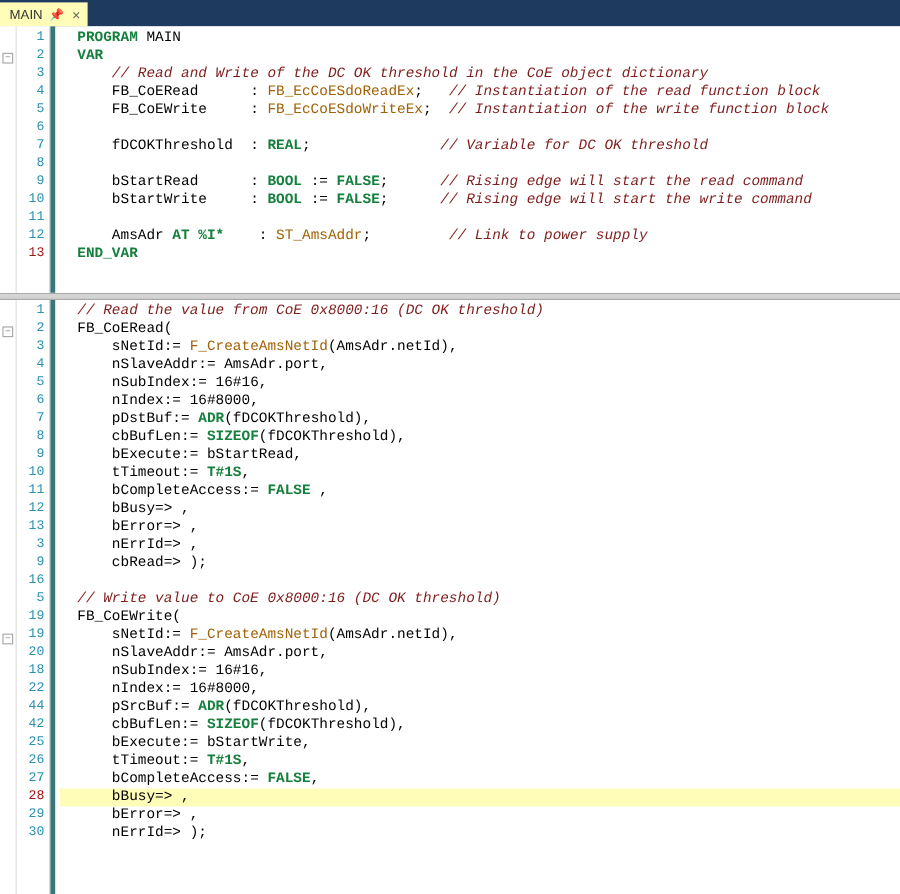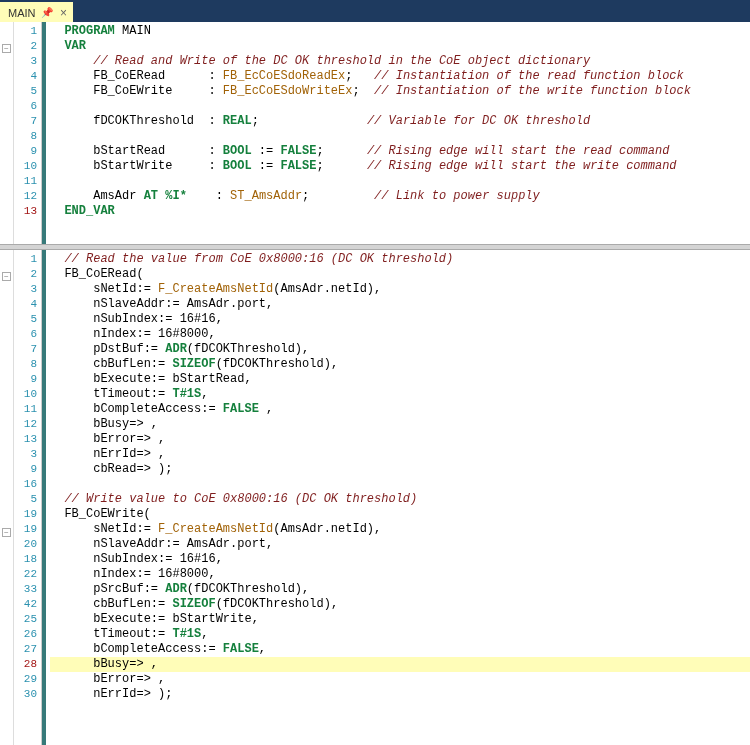--- a/index.html
+++ b/index.html
@@ -227,21 +227,21 @@
         <div>13</div>
         <div>3</div>
         <div>9</div>
         <div>16</div>
         <div>5</div>
         <div>19</div>
         <div>19</div>
         <div>20</div>
         <div>18</div>
         <div>22</div>
-        <div>33</div>
+        <div>44</div>
         <div>42</div>
         <div>25</div>
         <div>26</div>
         <div>27</div>
         <div class="modified">28</div>
         <div>29</div>
         <div>30</div>
       </div>
       <div class="vbar"></div>
       <div class="code-area"><div class="code-line">  <span class="comment">// Read the value from CoE 0x8000:16 (DC OK threshold)</span></div><div class="code-line">  <span class="ident">FB_CoERead(</span></div><div class="code-line">      <span class="ident">sNetId:= </span><span class="type">F_CreateAmsNetId</span><span class="ident">(AmsAdr.netId),</span></div><div class="code-line">      <span class="ident">nSlaveAddr:= AmsAdr.port,</span></div><div class="code-line">      <span class="ident">nSubIndex:= 16#16,</span></div><div class="code-line">      <span class="ident">nIndex:= 16#8000,</span></div><div class="code-line">      <span class="ident">pDstBuf:= </span><span class="kw">ADR</span><span class="ident">(fDCOKThreshold),</span></div><div class="code-line">      <span class="ident">cbBufLen:= </span><span class="kw">SIZEOF</span><span class="ident">(fDCOKThreshold),</span></div><div class="code-line">      <span class="ident">bExecute:= bStartRead,</span></div><div class="code-line">      <span class="ident">tTimeout:= </span><span class="kw">T#1S</span><span class="ident">,</span></div><div class="code-line">      <span class="ident">bCompleteAccess:= </span><span class="kw">FALSE</span><span class="ident"> ,</span></div><div class="code-line">      <span class="ident">bBusy=&gt; ,</span></div><div class="code-line">      <span class="ident">bError=&gt; ,</span></div><div class="code-line">      <span class="ident">nErrId=&gt; ,</span></div><div class="code-line">      <span class="ident">cbRead=&gt; );</span></div><div class="code-line">&nbsp;</div><div class="code-line">  <span class="comment">// Write value to CoE 0x8000:16 (DC OK threshold)</span></div><div class="code-line">  <span class="ident">FB_CoEWrite(</span></div><div class="code-line">      <span class="ident">sNetId:= </span><span class="type">F_CreateAmsNetId</span><span class="ident">(AmsAdr.netId),</span></div><div class="code-line">      <span class="ident">nSlaveAddr:= AmsAdr.port,</span></div><div class="code-line">      <span class="ident">nSubIndex:= 16#16,</span></div><div class="code-line">      <span class="ident">nIndex:= 16#8000,</span></div><div class="code-line">      <span class="ident">pSrcBuf:= </span><span class="kw">ADR</span><span class="ident">(fDCOKThreshold),</span></div><div class="code-line">      <span class="ident">cbBufLen:= </span><span class="kw">SIZEOF</span><span class="ident">(fDCOKThreshold),</span></div><div class="code-line">      <span class="ident">bExecute:= bStartWrite,</span></div><div class="code-line">      <span class="ident">tTimeout:= </span><span class="kw">T#1S</span><span class="ident">,</span></div><div class="code-line">      <span class="ident">bCompleteAccess:= </span><span class="kw">FALSE</span><span class="ident">,</span></div><div class="code-line highlight-line">      <span class="ident">bBusy=&gt; ,</span></div><div class="code-line">      <span class="ident">bError=&gt; ,</span></div><div class="code-line">      <span class="ident">nErrId=&gt; );</span></div></div>

